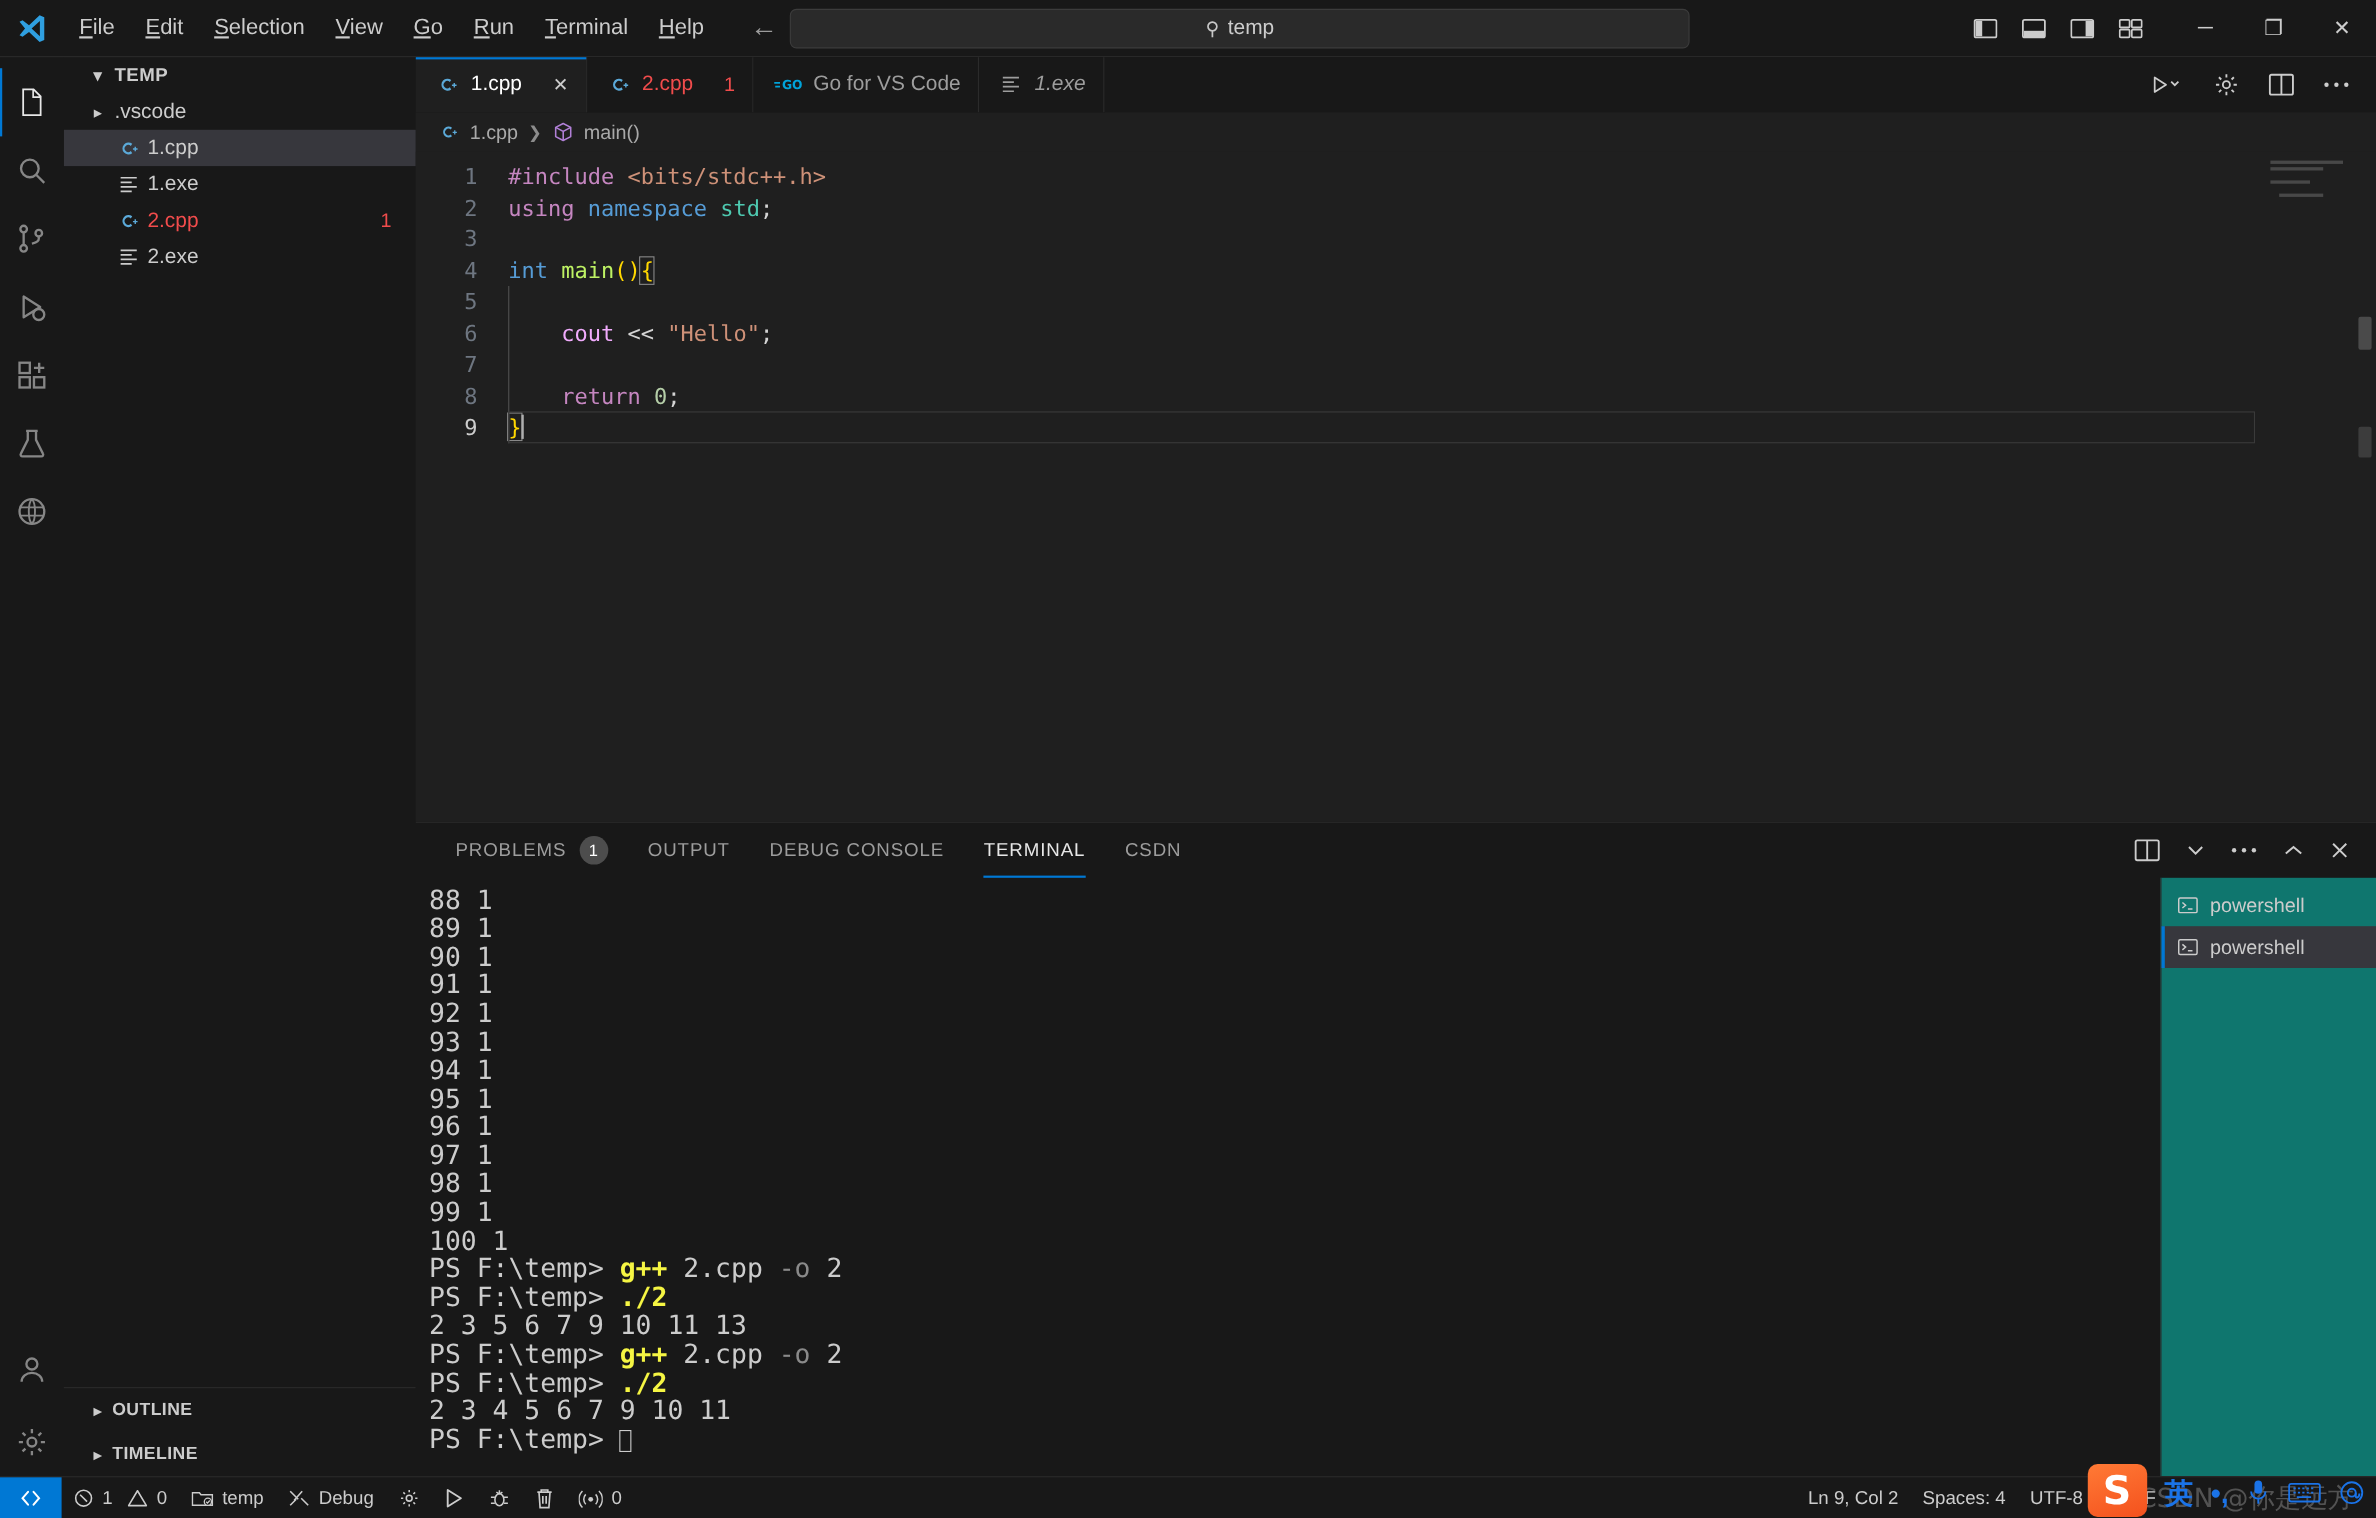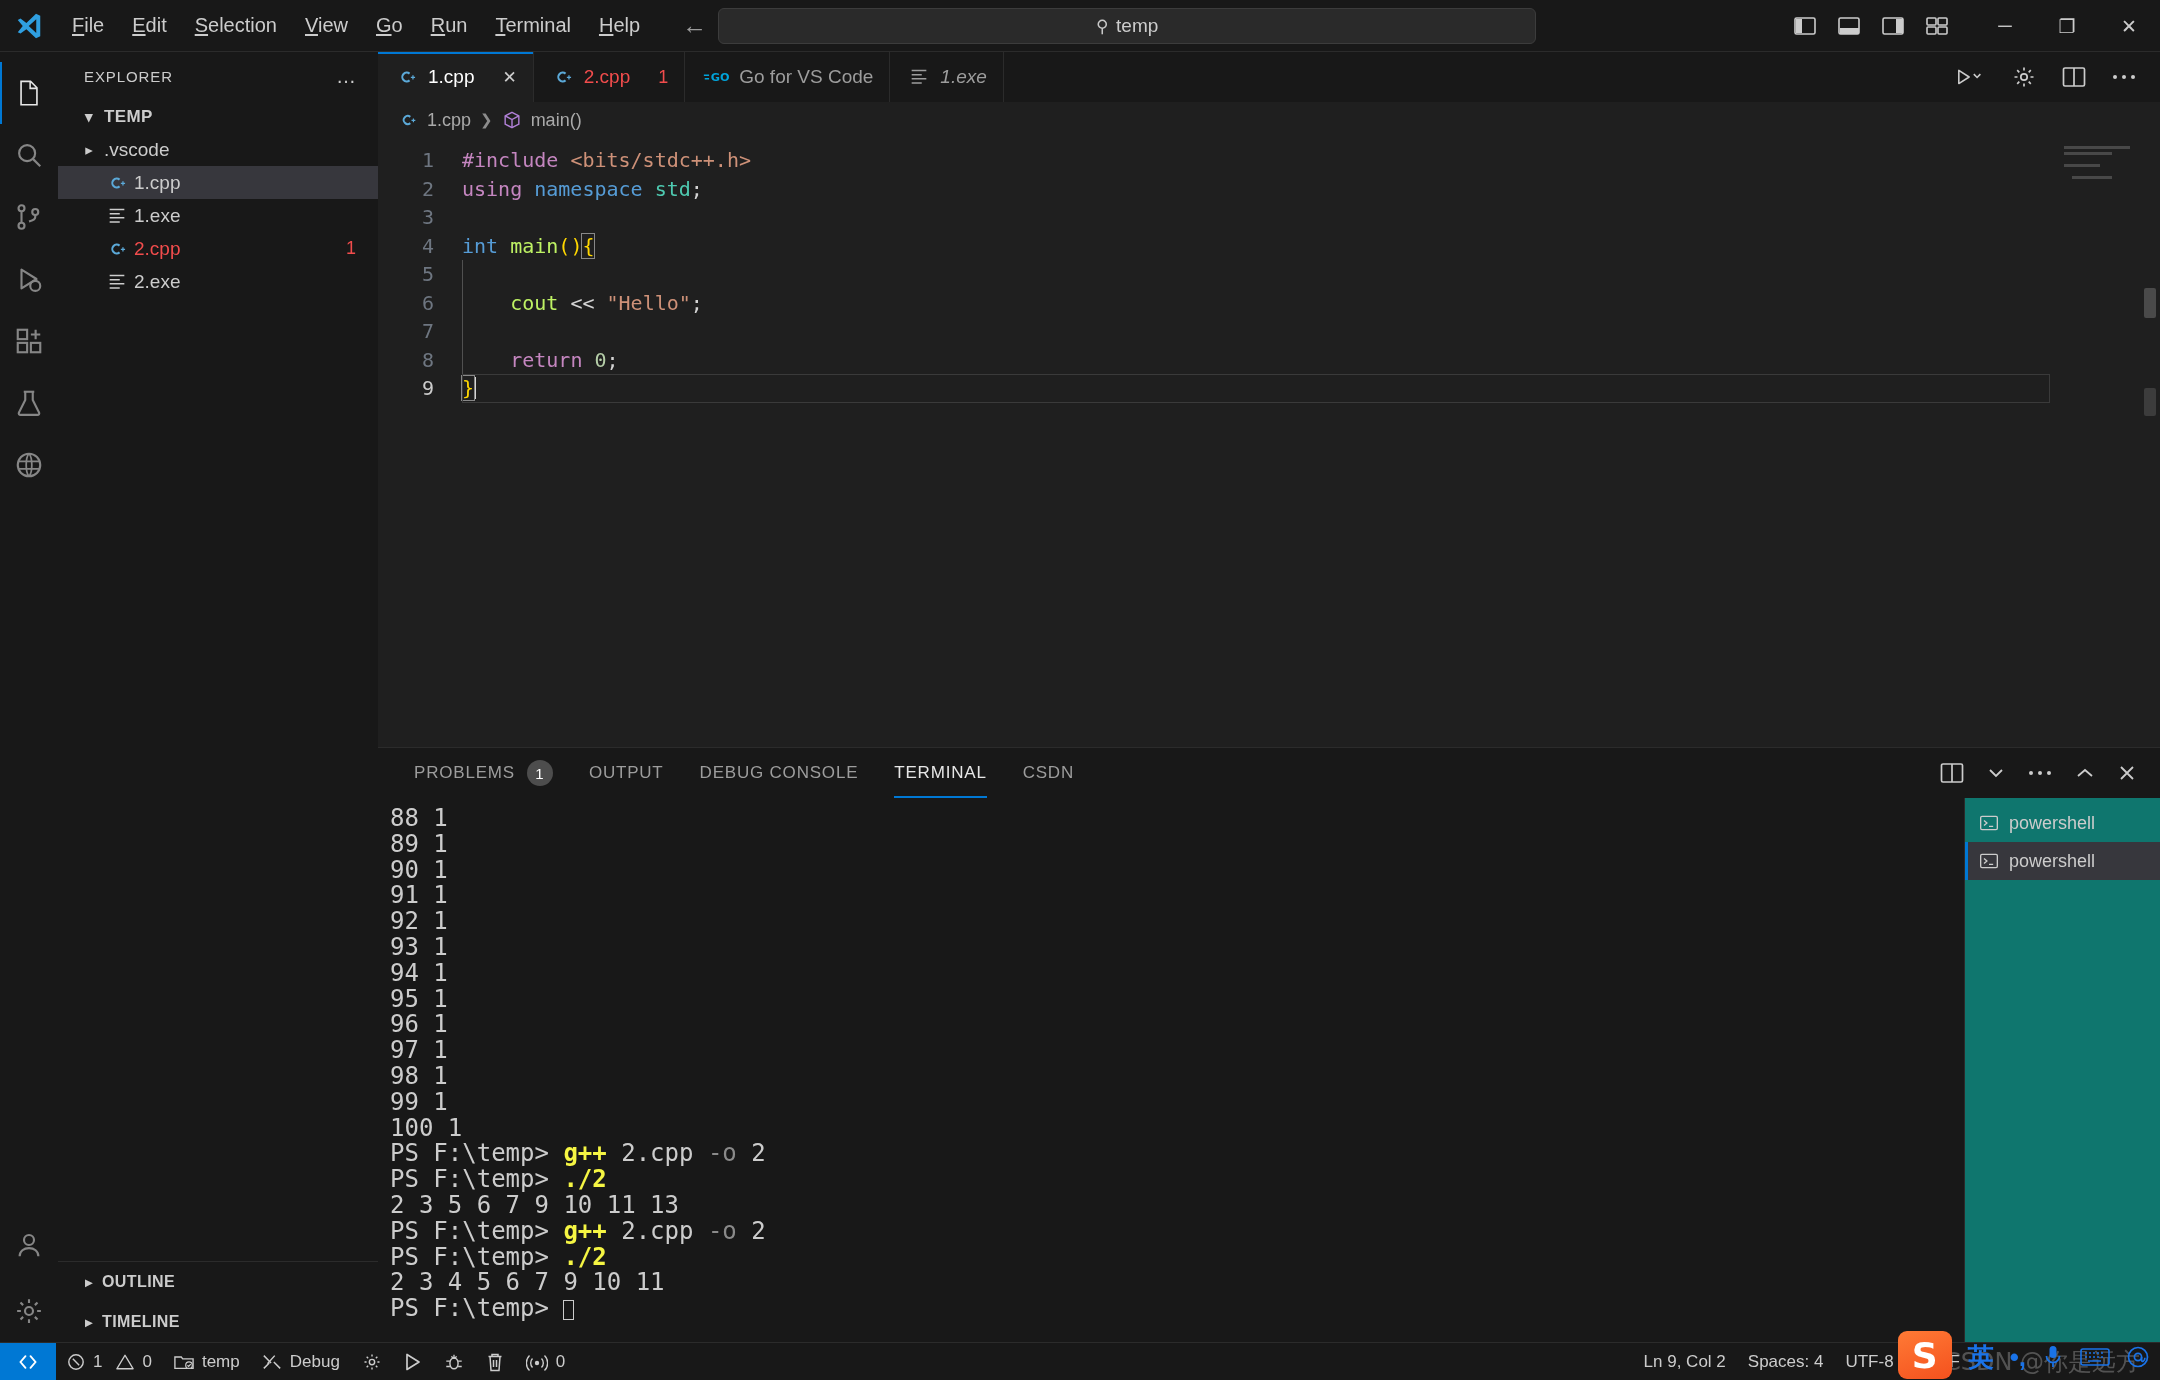--- a/index.html
+++ b/index.html
@@ -115,21 +115,21 @@
   .cline { display:flex; height:28.5px; position:relative; }
   .lnum {
     width:56px; text-align:right; padding-right:28px; color:#6e7681; flex:0 0 84px;
     font-family:"DejaVu Sans Mono", monospace;
   }
   .cline.cur .lnum { color:#cccccc; }
   .ctext { color:#cccccc; position:relative; }
   .k-pink { color:#c586c0; }
   .k-orange { color:#ce9178; }
   .k-blue { color:#569cd6; }
-  .k-lblue { color:#bef264; }
+  .k-lblue { color:#f0abfc; }
   .k-green { color:#4ec9b0; }
   .k-yellow { color:#bef264; }
   .k-num { color:#b5cea8; }
   .k-white { color:#d4d4d4; }
   .brace { color:#ffd700; }
   .brace-hl { outline:1px solid #888; }
   .indentguide {
     position:absolute; left:84px; top:0; bottom:0; width:1px; background:#404040;
   }
   .caret {
@@ -352,24 +352,20 @@
         <span>
           <svg width="30" height="30" viewBox="0 0 24 24">
               <circle cx="12" cy="12" r="3.2" fill="none" stroke="currentColor" stroke-width="1.7"></circle>
               <path d="M12 2.5v3M12 18.5v3M2.5 12h3M18.5 12h3M5.2 5.2l2.1 2.1M16.7 16.7l2.1 2.1M18.8 5.2l-2.1 2.1M7.3 16.7l-2.1 2.1" stroke="currentColor" stroke-width="1.7"></path>
             </svg>
         </span>
       </div>
     </div>
 
     <div class="sidebar">
-      <div class="sb-header">
-        <span>EXPLORER</span>
-        <span class="dots">…</span>
-      </div>
       <div class="tree">
         <div class="trow root">
           <span class="chev">▾</span>
           <span class="tname">TEMP</span>
         </div>
 
         <div class="trow">
           <span class="chev">▸</span>
           <span class="tname">.vscode</span>
         </div>

